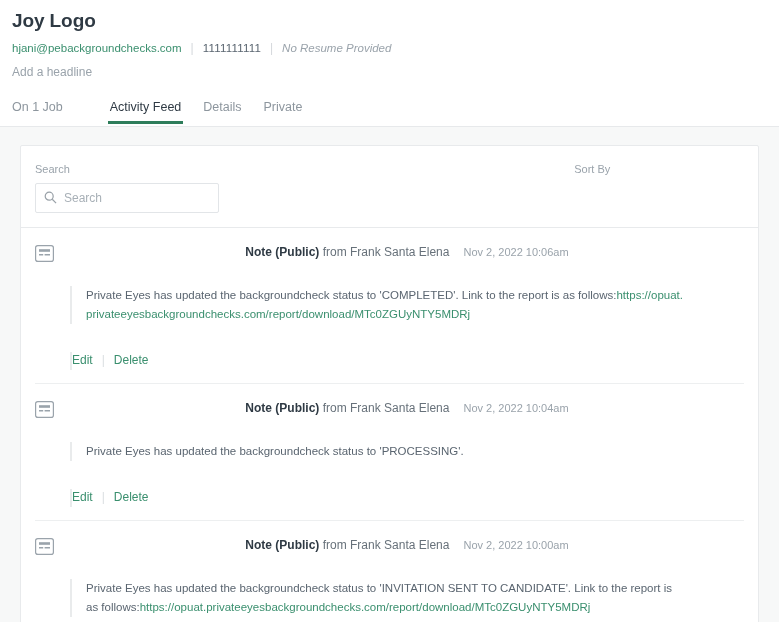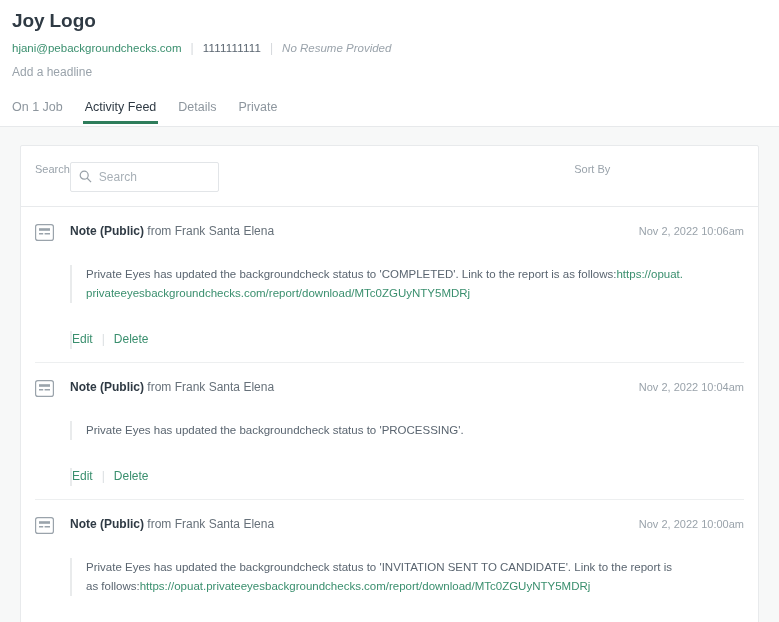--- a/index.html
+++ b/index.html
@@ -84,20 +84,21 @@
     color: #8d969e;
     padding: 0 0 8px 0;
     margin-right: 22px;
     cursor: pointer;
     position: relative;
     line-height: 15px;
   }
 
   .tab.active {
     color: #2f3a44;
+    margin-left: 25px;
   }
 
   .tab.active::after {
     content: "";
     position: absolute;
     left: -2px;
     right: -2px;
     bottom: -1px;
     height: 3px;
     background: #2e7d5b;
@@ -119,21 +120,21 @@
 
   
   .filter-bar {
     display: flex;
     padding: 16px 14px 14px 14px;
     border-bottom: 1px solid #e8eaec;
   }
 
   .field-group {
     display: flex;
-    flex-direction: row;
+    flex-direction: column;
   }
 
   .fg-search { width: 192px; }
   .fg-filter { width: 345px; margin-left: 10px; }
   .fg-sort   { width: 177px; margin-left: 14px; }
 
   .field-label {
     font-size: 11px;
     color: #9aa3ab;
     margin-bottom: 7px;
@@ -226,21 +227,21 @@
   }
 
   .activity-main {
     flex: 1 1 auto;
     min-width: 0;
   }
 
   .activity-top {
     display: flex;
     align-items: baseline;
-    justify-content: space-between;
+    justify-content: center;
   }
 
   .activity-title {
     font-size: 12px;
     color: #3d4852;
     line-height: 16px;
   }
 
   .activity-title b {
     font-weight: bold;

